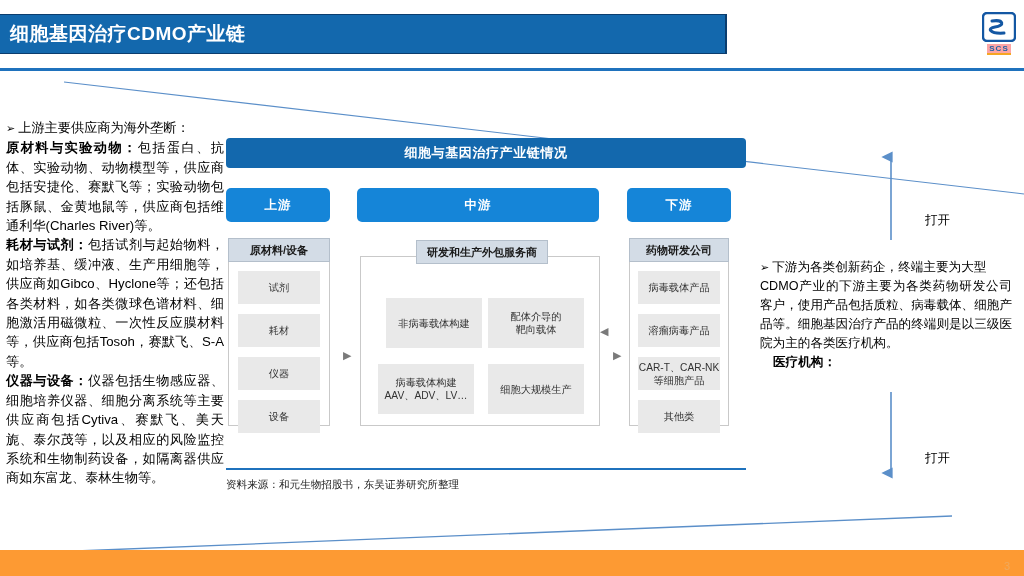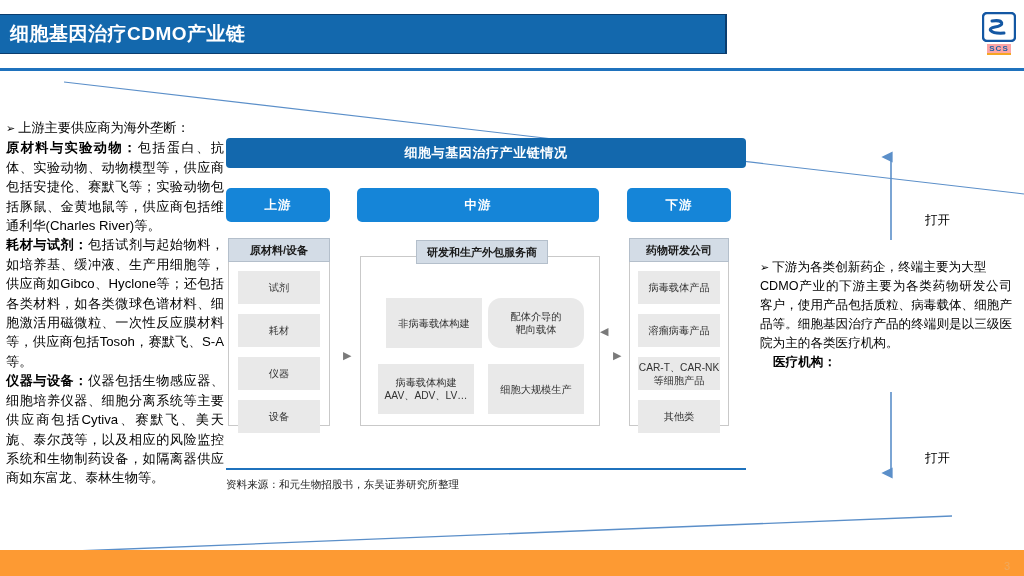--- a/index.html
+++ b/index.html
@@ -117,21 +117,21 @@
   .up-i { left:12px; width:82px; height:33px; }
   .up-1 { top:133px; } .up-2 { top:176px; } .up-3 { top:219px; } .up-4 { top:262px; }
 
   
   .dn-i { left:412px; width:82px; height:33px; }
   .dn-1 { top:133px; } .dn-2 { top:176px; } .dn-3 { top:219px; } .dn-4 { top:262px; }
 
   
   .md-i { width:96px; height:50px; }
   .md-1 { left:160px; top:160px; }
-  .md-2 { left:262px; top:160px;border-radius:13px; }
+  .md-2 { left:262px; top:160px; }
   .md-3 { left:152px; top:226px; }
   .md-4 { left:262px; top:226px; }
 
   .src-rule { position:absolute; left:0; top:330px; width:520px; height:2px;
               background:#1f72bd; }
   .src-note { position:absolute; left:0; top:340px; font-size:10.6px; color:#222; }
 
   
   .flow { position:absolute; color:#7a7a7a; font-size:11px; line-height:11px; }
   .flow-a { left:117px; top:212px; }

